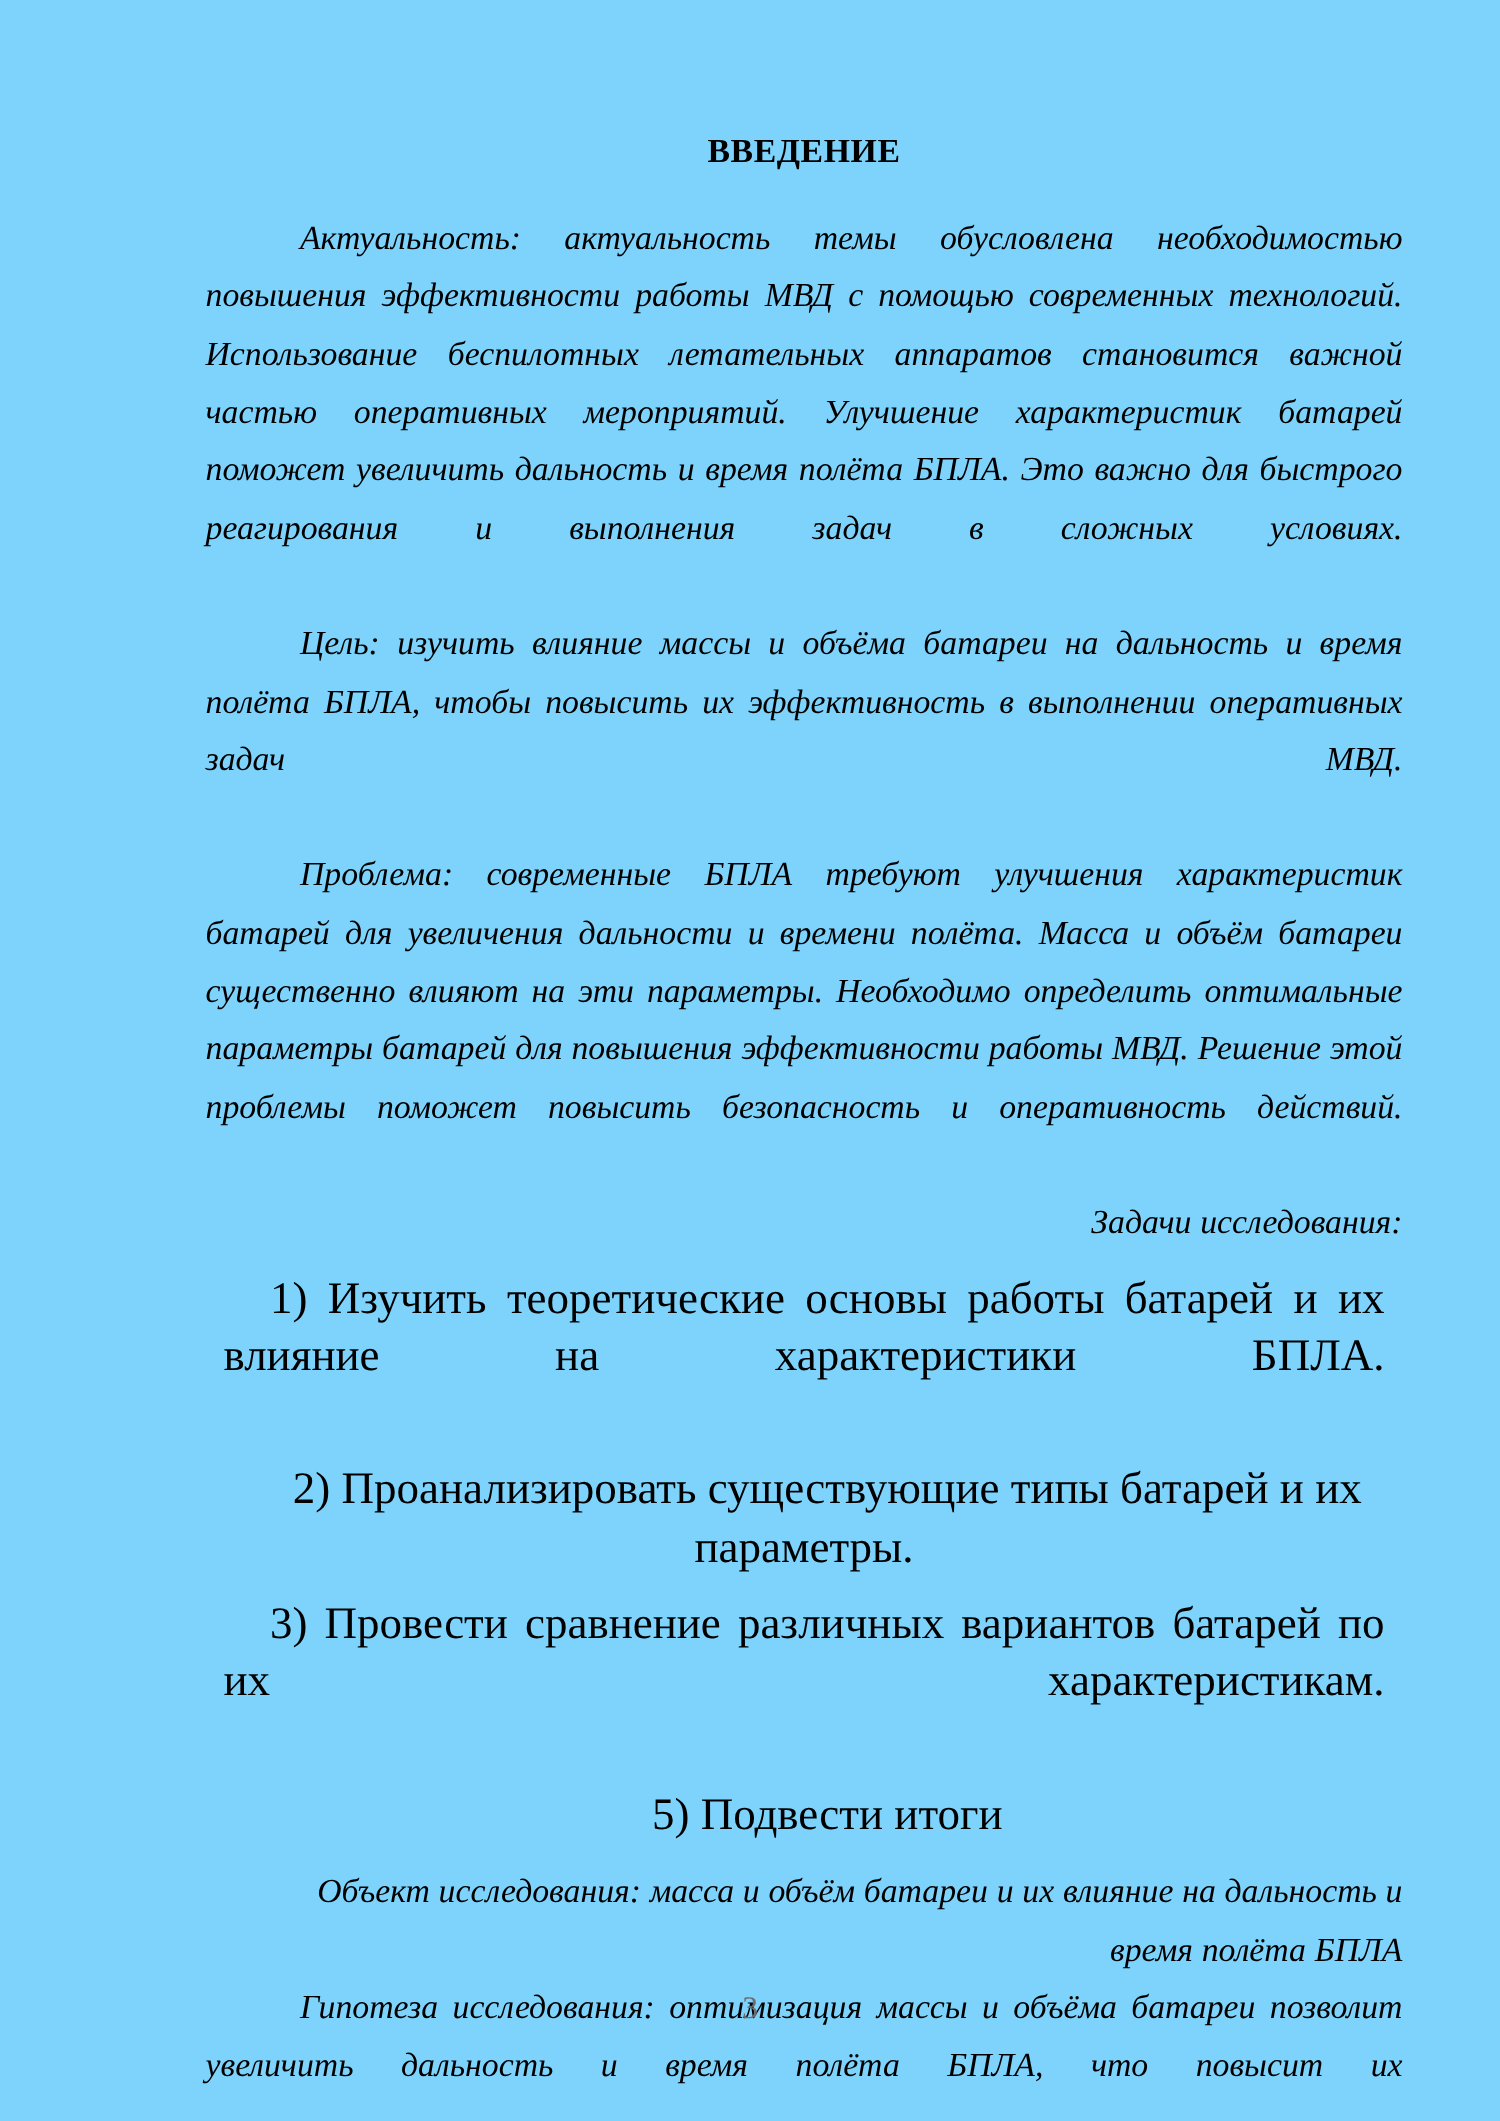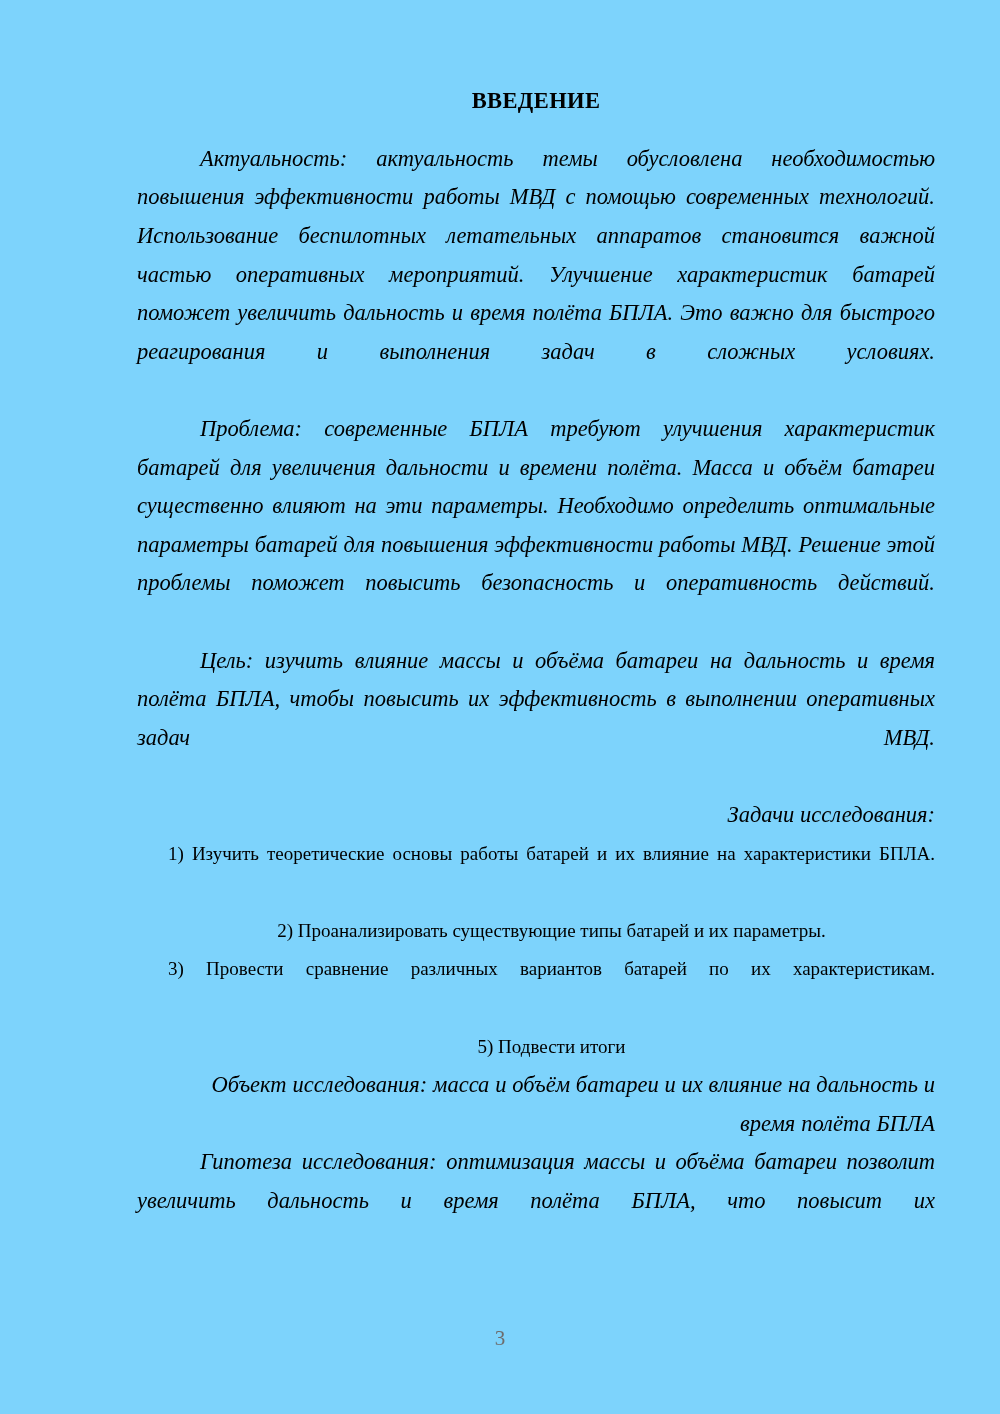--- a/index.html
+++ b/index.html
@@ -53,24 +53,24 @@
     hyphens: none;
     word-spacing: 0.2px;
     font-style: italic;
   }
 
   p.para.nojust {
     text-align: right;
   }
 
   p.item {
-    font-size: 19px;
+    font-size: 30px;
     line-height: 38.6px;
     text-align: justify;
-    margin: 0;
+    margin: 12px;
     text-indent: 31px;
   }
 
   p.item.nojust {
     text-align: center;
   }
 
   
   .para::after,
   .item::after {
@@ -98,23 +98,23 @@
 <body>
 
 <div class="page">
 
   <div class="content">
 
     <h1 class="doc-title">ВВЕДЕНИЕ</h1>
 
     <p class="para">Актуальность: актуальность темы обусловлена необходимостью повышения эффективности работы МВД с помощью современных технологий. Использование беспилотных летательных аппаратов становится важной частью оперативных мероприятий. Улучшение характеристик батарей поможет увеличить дальность и время полёта БПЛА. Это важно для быстрого реагирования и выполнения задач в сложных условиях.</p>
 
+    <p class="para">Цель: изучить влияние массы и объёма батареи на дальность и время полёта БПЛА, чтобы повысить их эффективность в выполнении оперативных задач МВД.</p>
+
     <p class="para">Проблема: современные БПЛА требуют улучшения характеристик батарей для увеличения дальности и времени полёта. Масса и объём батареи существенно влияют на эти параметры. Необходимо определить оптимальные параметры батарей для повышения эффективности работы МВД. Решение этой проблемы поможет повысить безопасность и оперативность действий.</p>
-
-    <p class="para">Цель: изучить влияние массы и объёма батареи на дальность и время полёта БПЛА, чтобы повысить их эффективность в выполнении оперативных задач МВД.</p>
 
     <p class="para nojust">Задачи исследования:</p>
 
     <p class="item">1) Изучить теоретические основы работы батарей и их влияние на характеристики БПЛА.</p>
 
     <p class="item nojust">2) Проанализировать существующие типы батарей и их параметры.</p>
 
     <p class="item">3) Провести сравнение различных вариантов батарей по их характеристикам.</p>
 
 

